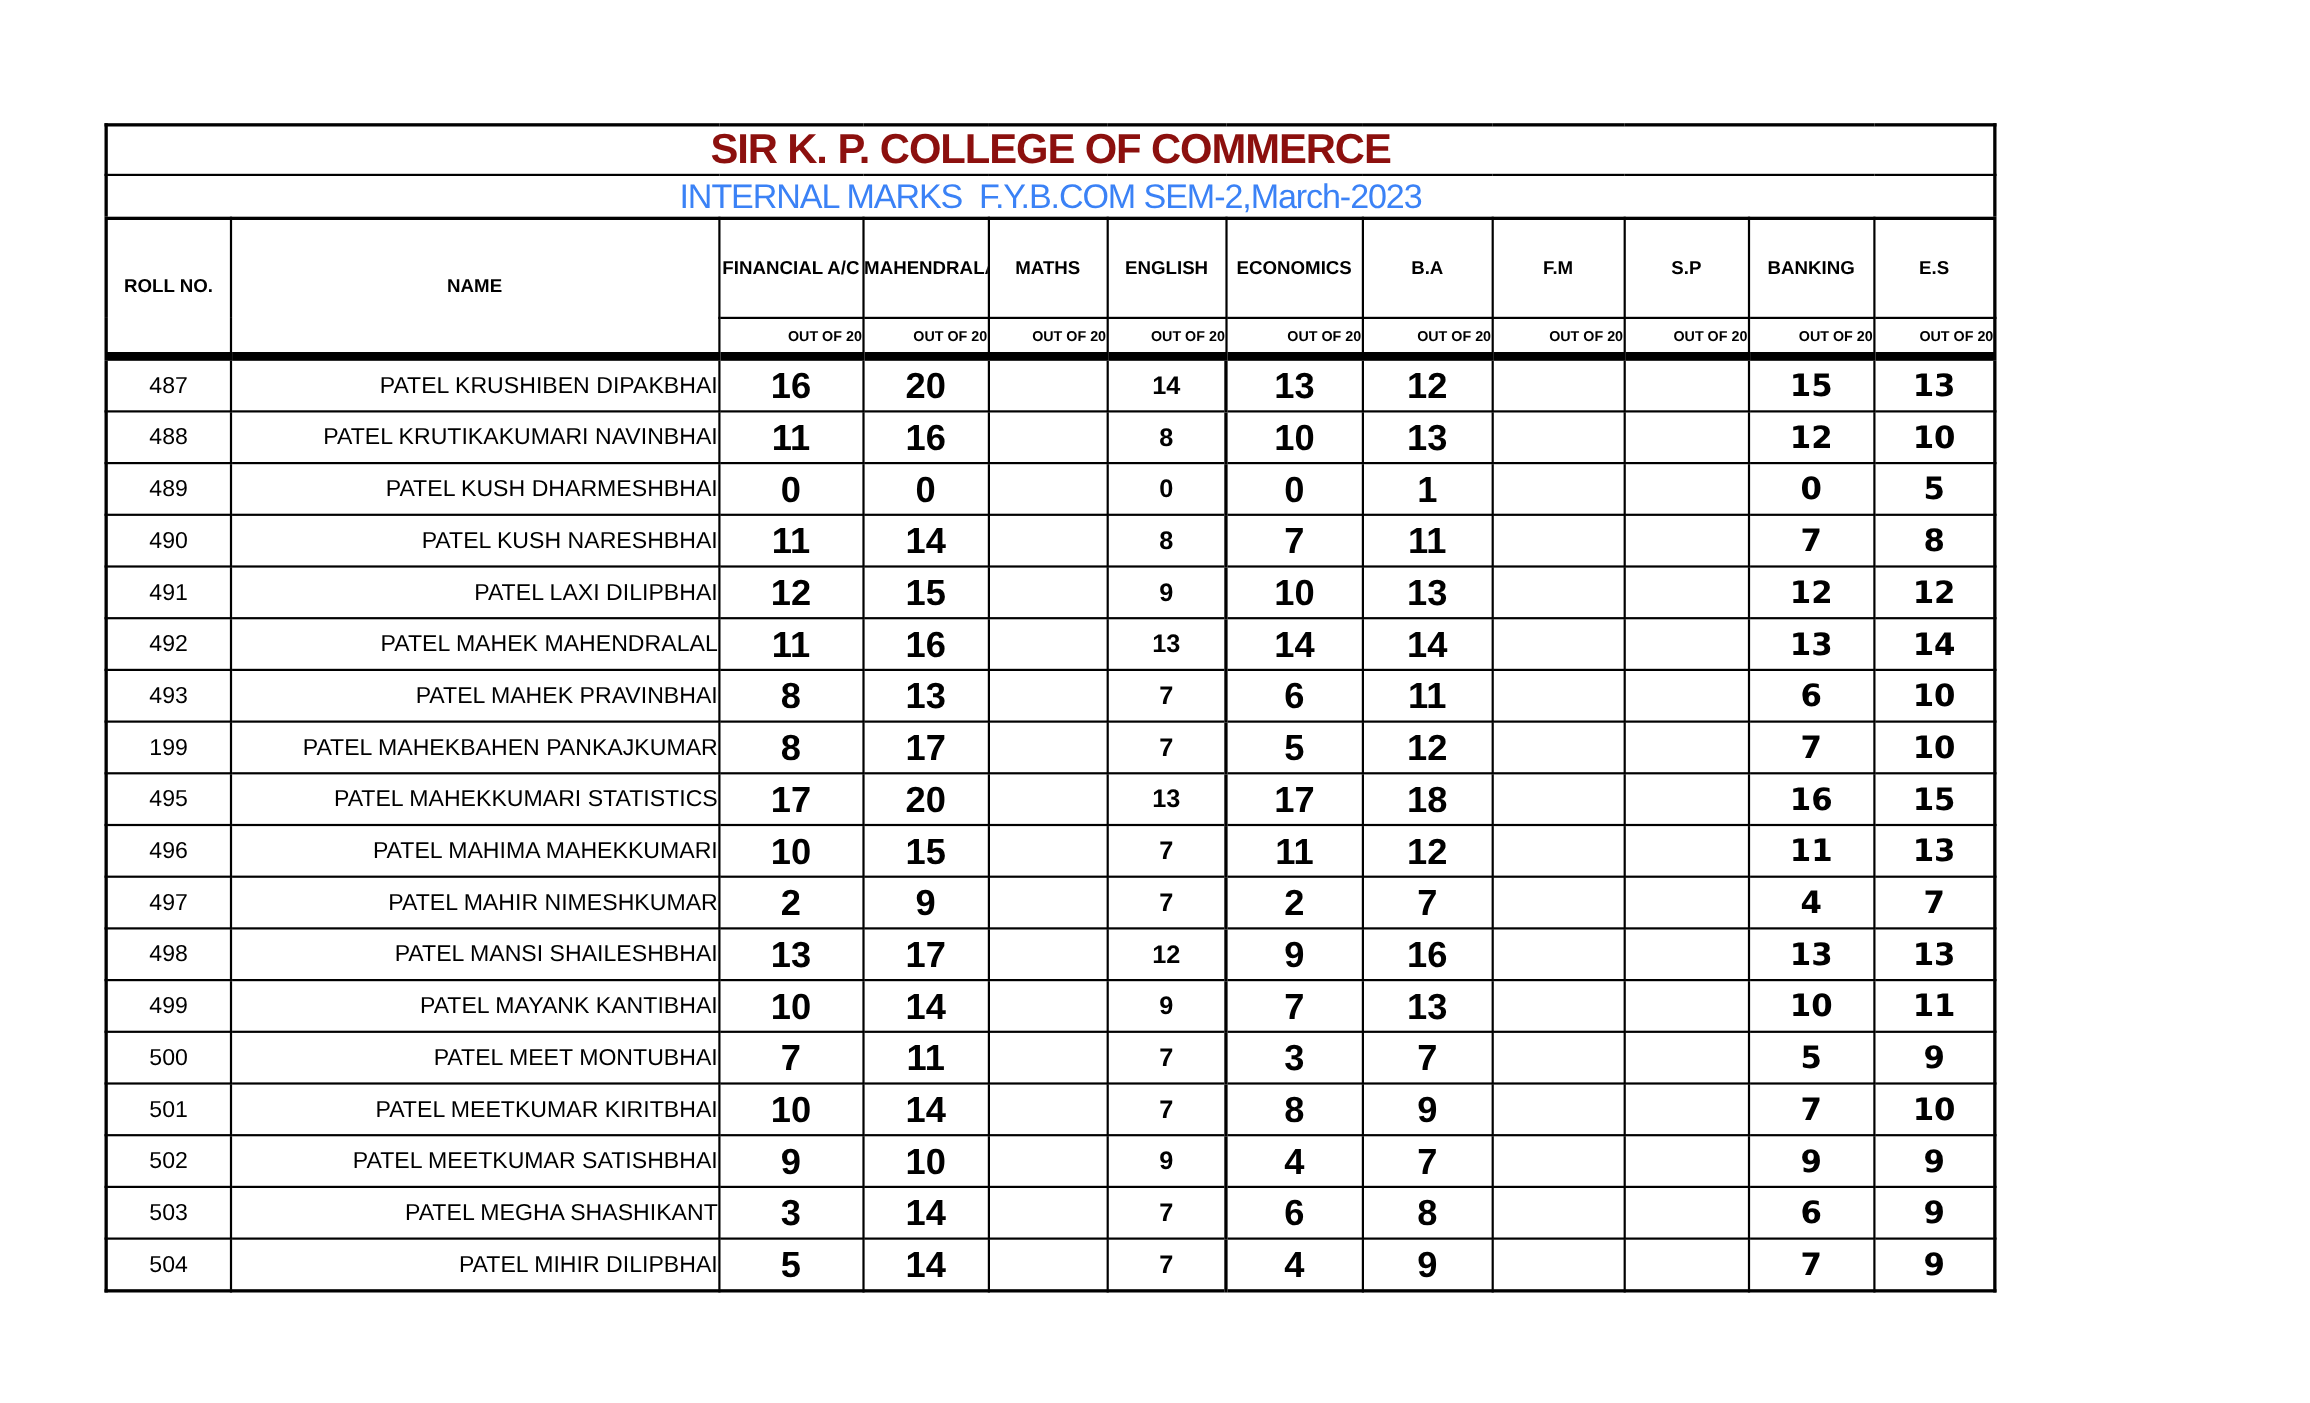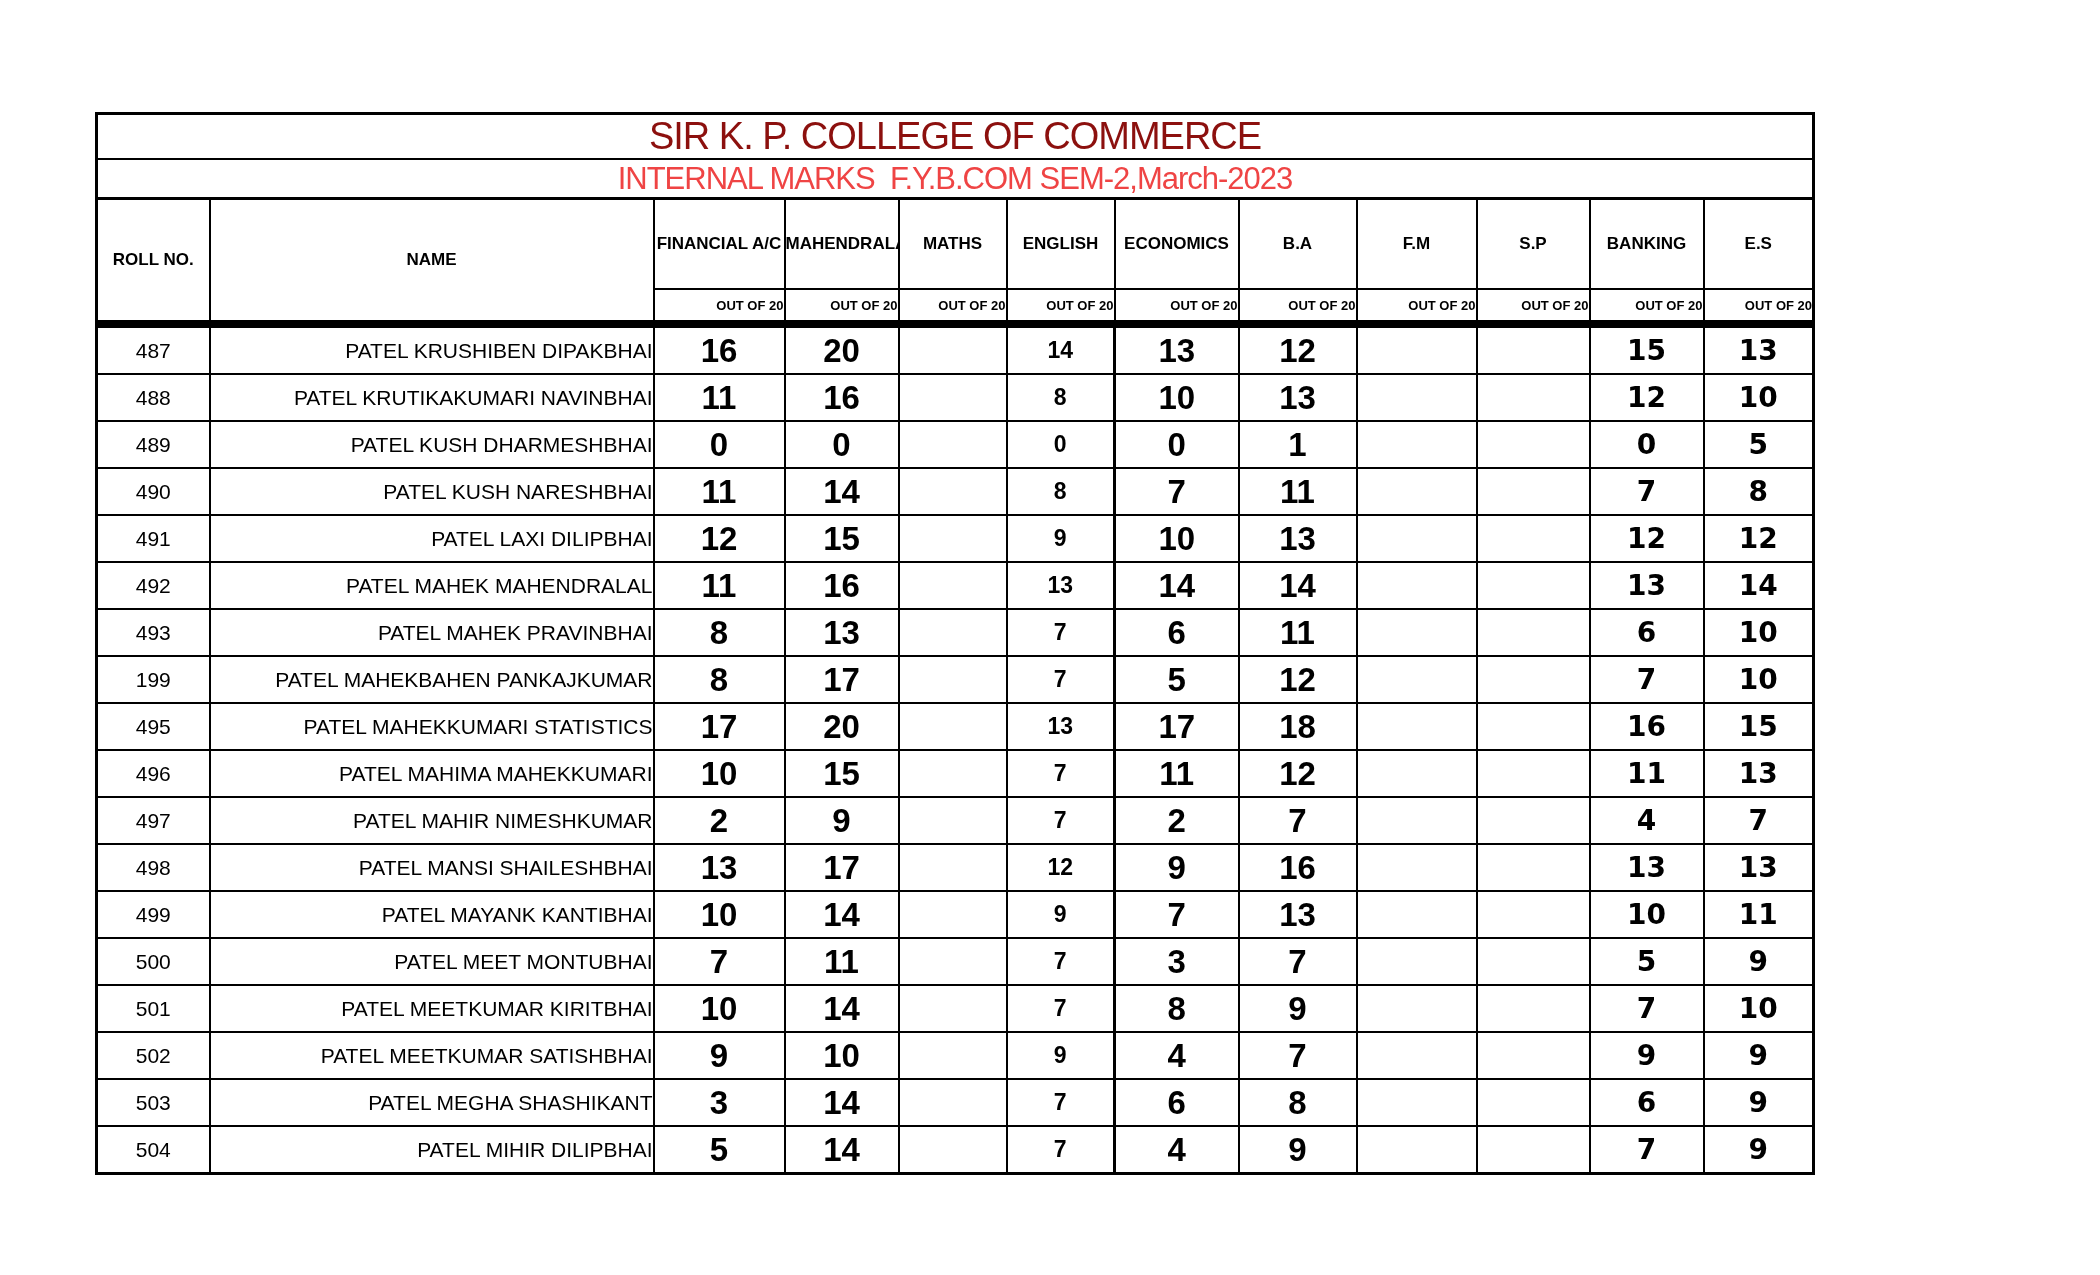--- a/index.html
+++ b/index.html
@@ -25,21 +25,21 @@
     overflow:hidden;
     vertical-align:middle;
     color:#000;
   }
   
   .title-row td {
     height:41px;
     text-align:center;
     font-size:38px;
     letter-spacing:-1px;
-    font-weight:400;
+    font-weight:700;
     border-bottom:2px solid #000;
   }
   .subtitle-row td {
     height:37px;
     text-align:center;
     font-size:31px;
     letter-spacing:-1px;
     font-weight:400;
     white-space:pre;
     border-bottom:3px solid #000;
@@ -92,21 +92,21 @@
         <col style="width:120px">
       <col style="width:113px">
         <col style="width:114px">
         <col style="width:110px">
     </colgroup>
     <thead>
       <tr class="title-row">
         <td colspan="12" style="color:#8c100e;">SIR K. P. COLLEGE OF COMMERCE</td>
       </tr>
       <tr class="subtitle-row">
-        <td colspan="12" style="color:#ef4444;">INTERNAL MARKS  F.Y.B.COM SEM-2,March-2023</td>
+        <td colspan="12" style="color:#3b82f6;">INTERNAL MARKS  F.Y.B.COM SEM-2,March-2023</td>
       </tr>
       <tr class="head-row">
         <th rowspan="2" class="span2">ROLL NO.</th>
         <th rowspan="2" class="span2">NAME</th>
         <th>FINANCIAL A/C</th>
         <th>MAHENDRALAL</th>
         <th>MATHS</th>
         <th>ENGLISH</th>
         <th>ECONOMICS</th>
         <th>B.A</th>

